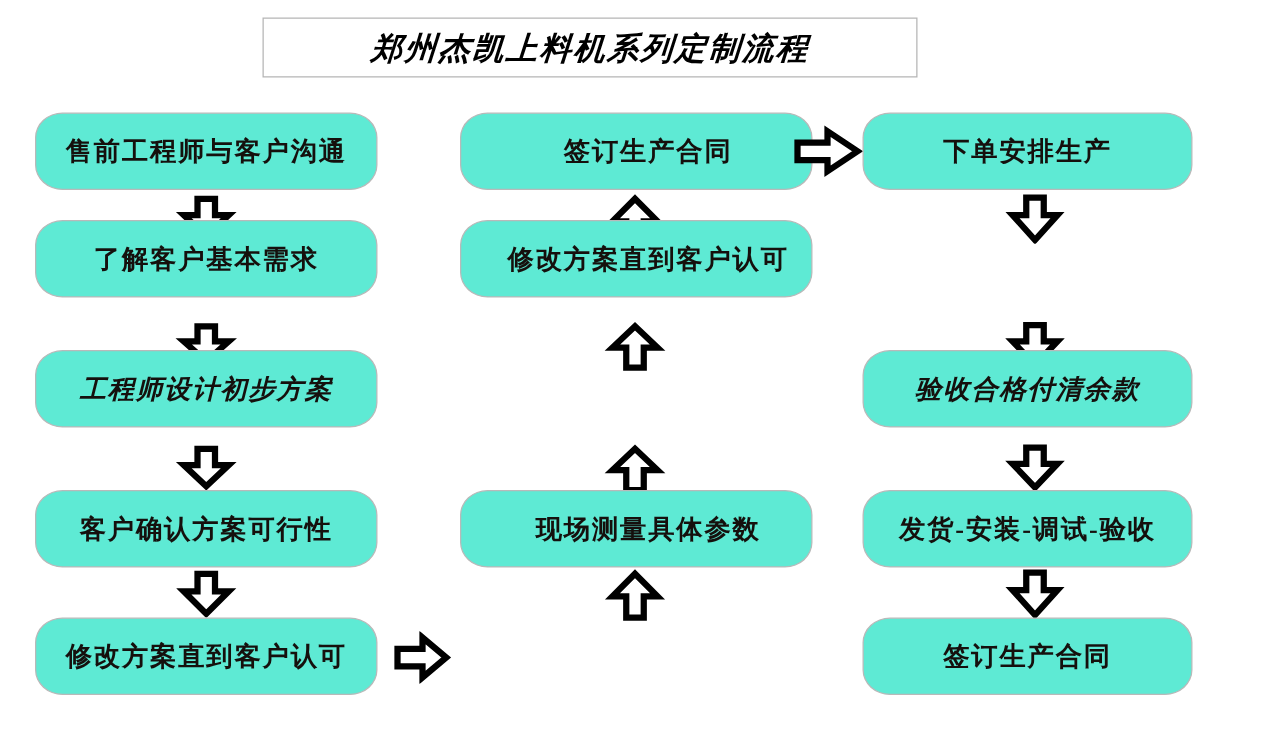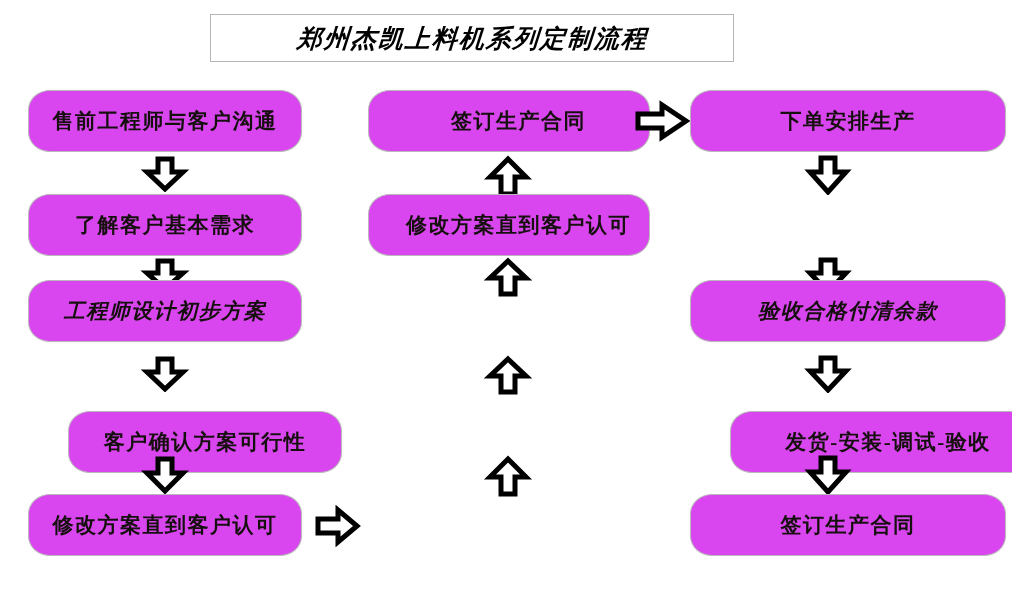--- a/index.html
+++ b/index.html
@@ -43,45 +43,45 @@
     white-space: nowrap;
     transform: skewX(-4deg);
   }
 
   
   .node {
     position: absolute;
     box-sizing: border-box;
     border: 1px solid #b9b9b9;
     border-radius: 22px / 20px;
-    background: #d946ef;
+    background: #5eead4;
     display: flex;
     align-items: center;
     justify-content: center;
     text-align: center;
   }
   .node-label {
     font-family: "Liberation Serif", "DejaVu Serif", serif;
     font-size: 21px;
     font-weight: bold;
     color: #15100d;
     letter-spacing: 1.5px;
     white-space: nowrap;
     line-height: 1;
   }
 
   
   .col1 { left: 28px;  width: 274px; }
   .col2 { left: 368px; width: 282px; padding-left: 19px; }
-  .col3 { left: 690px; width: 316px; }
+  .col3 { left: 690px; width: 264px; }
 
   .r1 { top: 90px;  height: 62px; }
-  .r2 { top: 194px; height: 62px; }
+  .r2 { top: 176px; height: 62px; }
   .r3 { top: 280px; height: 62px; font-style: italic; }
-  .r4 { top: 411px; height: 62px; margin-left: 40px; }
+  .r4 { top: 392px; height: 62px; }
   .r5 { top: 494px; height: 62px; }
 
   
   .arrow {
     position: absolute;
   }
   .arrow svg { display: block; }
   .arrow svg polygon {
     fill: #ffffff;
     stroke: #000000;
@@ -161,20 +161,23 @@
       <polygon points="26,4 44,21 33,21 33,37 19,37 19,21 8,21"></polygon>
     </svg>
   </div>
 
   <div class="arrow" style="left:482px; top:355px;">
     <svg width="52" height="40" viewBox="0 0 52 40" aria-hidden="true">
       <polygon points="26,4 44,21 33,21 33,37 19,37 19,21 8,21"></polygon>
     </svg>
   </div>
 
+  <div class="node col2 r4">
+    <span class="node-label">现场测量具体参数</span>
+  </div>
   <div class="arrow" style="left:482px; top:455px;">
     <svg width="52" height="42" viewBox="0 0 52 42" aria-hidden="true">
       <polygon points="26,4 44,22 33,22 33,39 19,39 19,22 8,22"></polygon>
     </svg>
   </div>
 
 
   <div class="arrow" style="left:634px; top:100px;">
     <svg width="58" height="42" viewBox="0 0 58 42" aria-hidden="true">
       <polygon points="4,14 28,14 28,5 52,21 28,37 28,28 4,28"></polygon>

